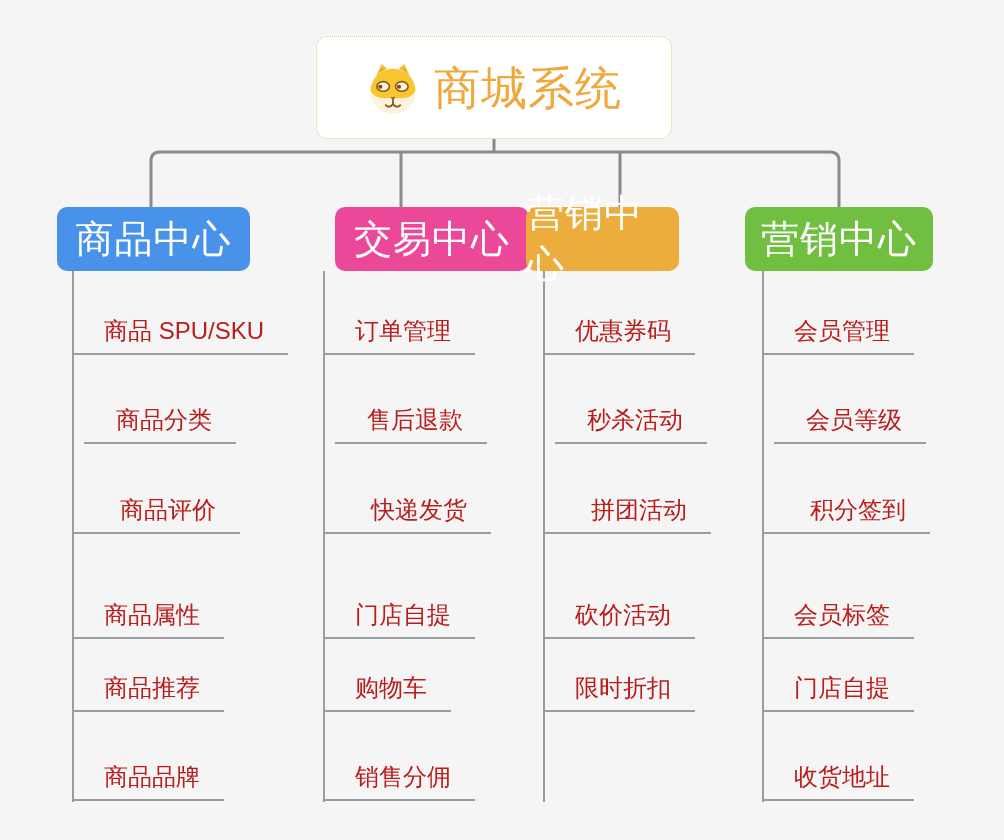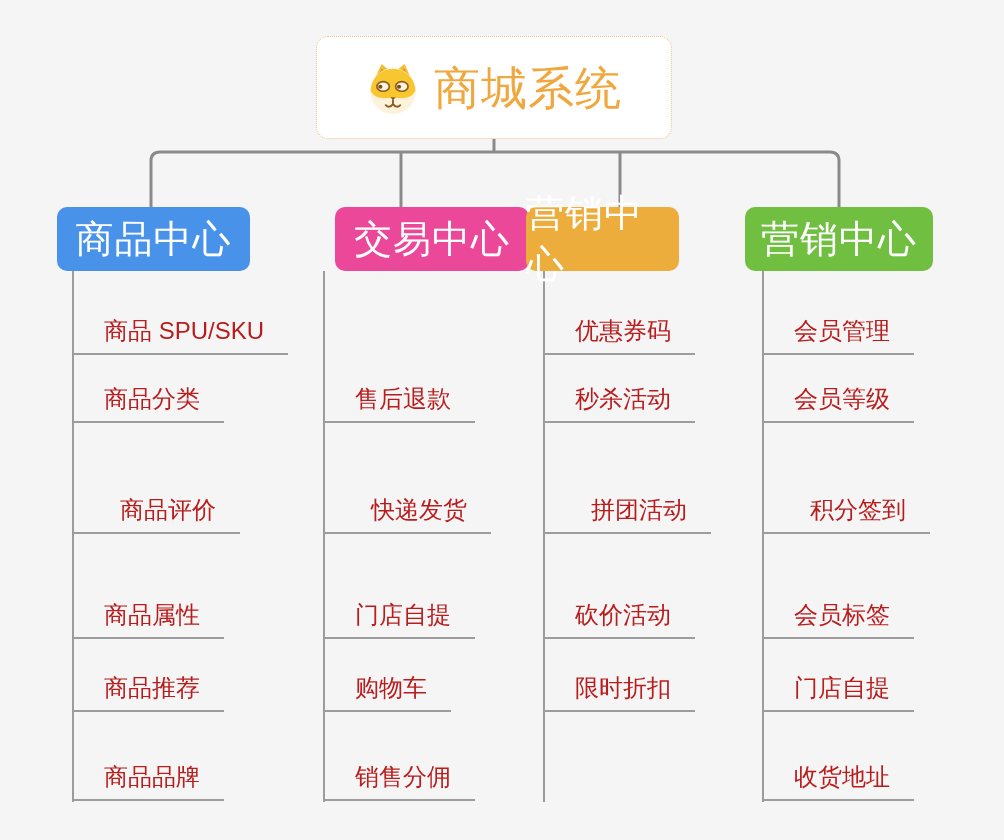--- a/index.html
+++ b/index.html
@@ -53,21 +53,21 @@
     position:absolute;
     white-space:nowrap;
     font-size:24px;
     color:#b91c1c;
     line-height:28px;
     padding:0 24px 8px 32px;
     border-bottom:2px solid #9C9C9C;
     cursor:default;
   }
   .c0{left:72px;} .c1{left:323px;} .c2{left:543px;} .c3{left:762px;}
-  .r0{top:317px;} .r1{top:385px;} .r2{top:496px;padding-left:48px;}
+  .r0{top:317px;} .r1{top:406px;margin-left:12px;} .r2{top:496px;padding-left:48px;}
   .r3{top:585px;margin-top:16px;} .r4{top:674px;} .r5{top:763px;}
 </style>
 </head>
 <body>
 
 <div id="canvas">
 
   <svg id="connectors" width="1004" height="840" viewBox="0 0 1004 840">
 
     <g fill="none" stroke="#8A8A8A" stroke-width="3">
@@ -112,20 +112,21 @@
   <div class="branch-box" id="branch2" style="background-color: rgb(236, 173, 60);">营销中心</div>
   <div class="branch-box" id="branch3" style="background-color: rgb(112, 191, 65);">营销中心</div>
 
   <div class="leaf c0 r0">商品 SPU/SKU</div>
   <div class="leaf c0 r1">商品分类</div>
   <div class="leaf c0 r2">商品评价</div>
   <div class="leaf c0 r3">商品属性</div>
   <div class="leaf c0 r4">商品推荐</div>
   <div class="leaf c0 r5">商品品牌</div>
 
+  <div class="leaf c1 r0">订单管理</div>
   <div class="leaf c1 r1">售后退款</div>
   <div class="leaf c1 r2">快递发货</div>
   <div class="leaf c1 r3">门店自提</div>
   <div class="leaf c1 r4">购物车</div>
   <div class="leaf c1 r5">销售分佣</div>
 
   <div class="leaf c2 r0">优惠券码</div>
   <div class="leaf c2 r1">秒杀活动</div>
   <div class="leaf c2 r2">拼团活动</div>
   <div class="leaf c2 r3">砍价活动</div>

